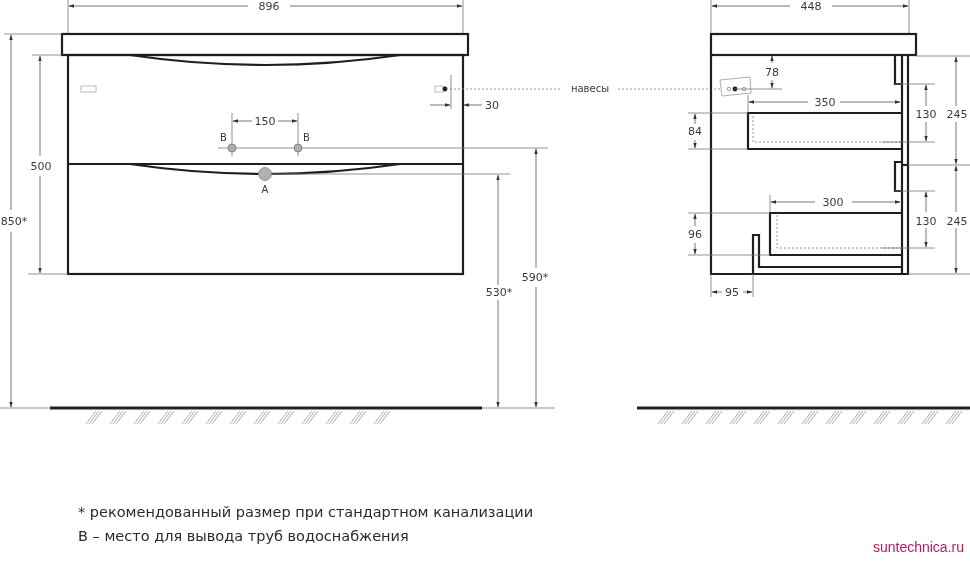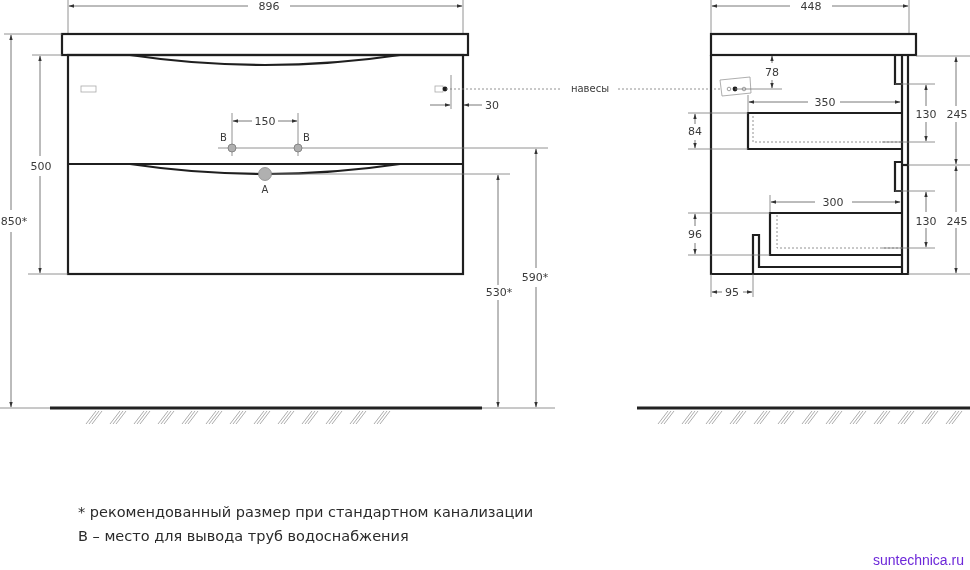--- a/index.html
+++ b/index.html
@@ -9,21 +9,21 @@
   .dim-text { font-family: "DejaVu Sans", sans-serif; font-size: 11px; fill: #3a3a3a; }
   .label-text { font-family: "DejaVu Sans", sans-serif; font-size: 10px; fill: #3a3a3a; }
   .outline { fill: none; stroke: #1f1f1f; stroke-width: 2.2; }
   .dim { stroke: #555; stroke-width: 0.8; fill: none; }
   .ext { stroke: #777; stroke-width: 0.8; fill: none; }
   .dashed { stroke: #777; stroke-width: 0.8; stroke-dasharray: 2 2; fill: none; }
   .floor { stroke: #222; stroke-width: 3; }
   .hatch { stroke: #888; stroke-width: 0.7; }
   .notes { position: absolute; left: 78px; top: 500px; font-size: 14.5px; line-height: 24px; color: #2b2b2b; }
   .notes div { white-space: nowrap; }
-  .watermark { position: absolute; right: 6px; bottom: 2px; font-family: "Liberation Sans", sans-serif; font-size: 14px; color: #6d28d9; }
+  .watermark { position: absolute; right: 6px; bottom: 15px; font-family: "Liberation Sans", sans-serif; font-size: 14px; color: #be185d; }
 </style>
 </head>
 <body>
 
 <svg id="drawing" viewBox="0 0 970 570" xmlns="http://www.w3.org/2000/svg">
   <defs>
     <marker id="arr" viewBox="0 0 10 10" refX="9" refY="5" markerWidth="7" markerHeight="7" orient="auto-start-reverse">
       <path d="M0,2 L10,5 L0,8 z" fill="#333"></path>
     </marker>
   </defs>

